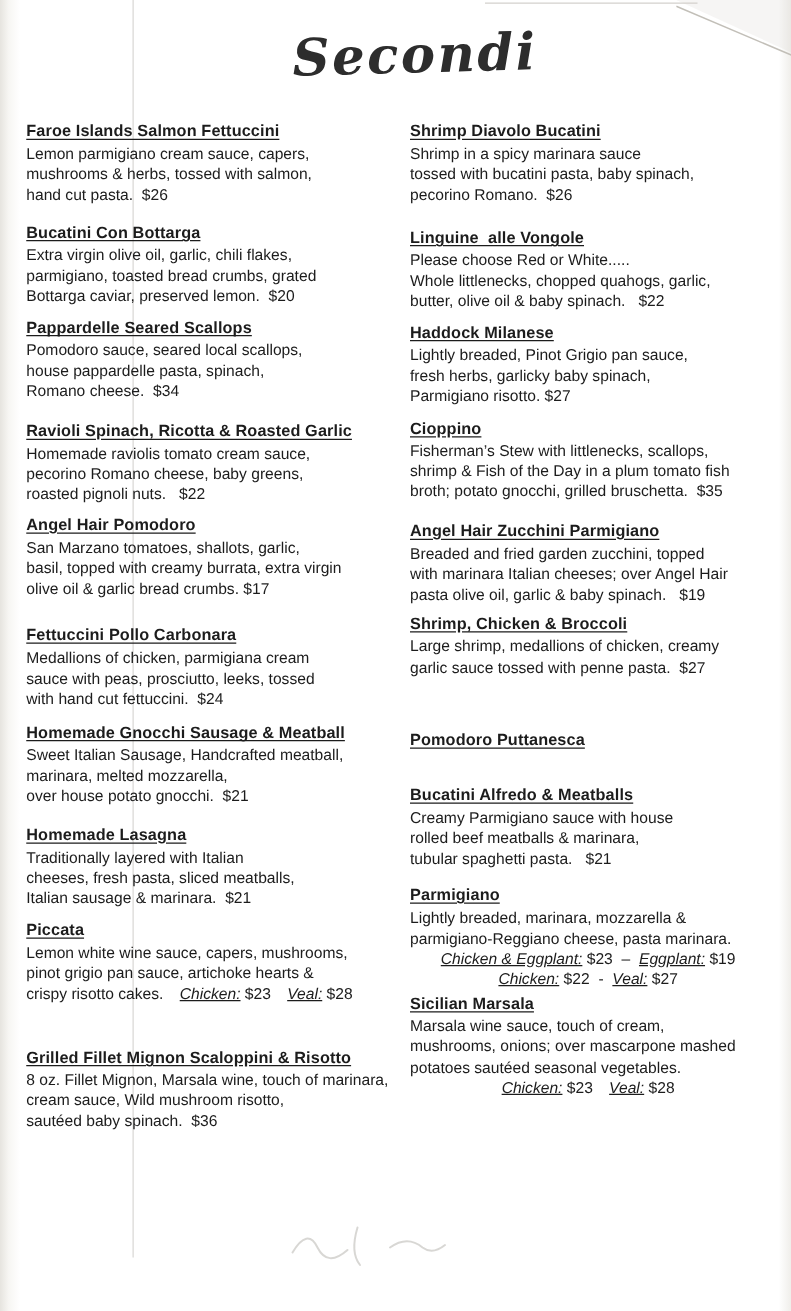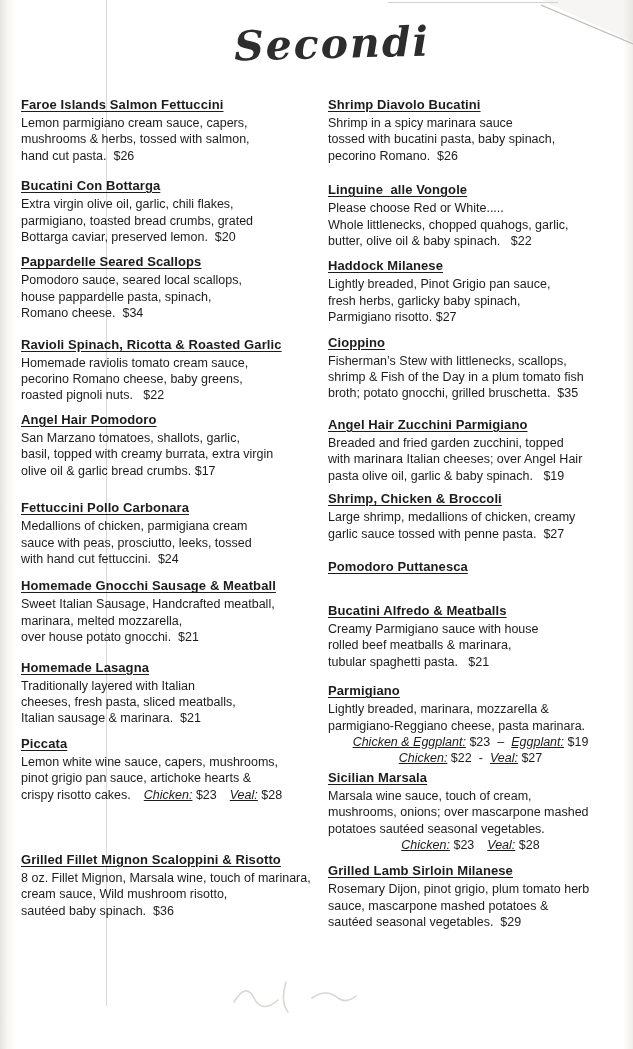--- a/index.html
+++ b/index.html
@@ -119,21 +119,21 @@
 over house potato gnocchi.  $21</p>
     </article>
 
     <article class="item" style="margin-bottom:9px">
       <h3 class="name">Homemade Lasagna</h3>
       <p class="desc">Traditionally layered with Italian
 cheeses, fresh pasta, sliced meatballs,
 Italian sausage &amp; marinara.  $21</p>
     </article>
 
-    <article class="item" style="margin-bottom:49px">
+    <article class="item" style="margin-bottom:35px">
       <h3 class="name">Piccata</h3>
       <p class="desc">Lemon white wine sauce, capers, mushrooms,
 pinot grigio pan sauce, artichoke hearts &amp;</p>
       <p class="desc opts"><span>crispy risotto cakes.</span><span class="opt"><span class="u">Chicken:</span> <span>$23</span></span><span class="opt"><span class="u">Veal:</span> <span>$28</span></span></p>
     </article>
 
     <article class="item">
       <h3 class="name">Grilled Fillet Mignon Scaloppini &amp; Risotto</h3>
       <p class="desc">8 oz. Fillet Mignon, Marsala wine, touch of marinara,
 cream sauce, Wild mushroom risotto,
@@ -172,21 +172,21 @@
 broth; potato gnocchi, grilled bruschetta.  $35</p>
     </article>
 
     <article class="item" style="margin-bottom:7px">
       <h3 class="name">Angel Hair Zucchini Parmigiano</h3>
       <p class="desc">Breaded and fried garden zucchini, topped
 with marinara Italian cheeses; over Angel Hair
 pasta olive oil, garlic &amp; baby spinach.   $19</p>
     </article>
 
-    <article class="item" style="margin-bottom:17px">
+    <article class="item" style="margin-bottom:42px">
       <h3 class="name">Shrimp, Chicken &amp; Broccoli</h3>
       <p class="desc">Large shrimp, medallions of chicken, creamy
 garlic sauce tossed with penne pasta.  $27</p>
     </article>
 
     <article class="item" style="margin-bottom:29px">
       <h3 class="name">Pomodoro Puttanesca</h3>
     </article>
 
     <article class="item" style="margin-bottom:13px">
@@ -197,33 +197,27 @@
     </article>
 
     <article class="item" style="margin-bottom:3px">
       <h3 class="name">Parmigiano</h3>
       <p class="desc">Lightly breaded, marinara, mozzarella &amp;
 parmigiano-Reggiano cheese, pasta marinara.</p>
       <p class="desc opts center"><span class="u">Chicken &amp; Eggplant:</span> <span>$23</span><span class="sep">–</span><span class="u">Eggplant:</span> <span>$19</span></p>
       <p class="desc opts center"><span class="u">Chicken:</span> <span>$22</span><span class="sep">-</span><span class="u">Veal:</span> <span>$27</span></p>
     </article>
 
-    <article class="item" style="margin-bottom:10px">
+    <article class="item" style="margin-bottom:20px">
       <h3 class="name">Sicilian Marsala</h3>
       <p class="desc">Marsala wine sauce, touch of cream,
 mushrooms, onions; over mascarpone mashed
 potatoes sautéed seasonal vegetables.</p>
       <p class="desc opts center"><span><span class="u">Chicken:</span> <span>$23</span></span><span class="opt"><span class="u">Veal:</span> <span>$28</span></span></p>
     </article>
 
-    <article class="item">
-      <h3 class="name">Grilled Lamb Sirloin Milanese</h3>
-      <p class="desc">Rosemary Dijon, pinot grigio, plum tomato herb
-sauce, mascarpone mashed potatoes &amp;
-sautéed seasonal vegetables.  $29</p>
-    </article>
 
   </div>
 </div>
 
 <svg class="scribble-svg" width="170" height="60">
   <path d="M14 34 q12 -20 20 -4 t24 2 M66 14 q-6 20 2 30 M92 30 q14 -10 26 0 q8 6 18 -2" fill="none" stroke="rgba(115,110,100,0.28)" stroke-width="1.6" stroke-linecap="round"></path>
 </svg>
 
 </body></html>

